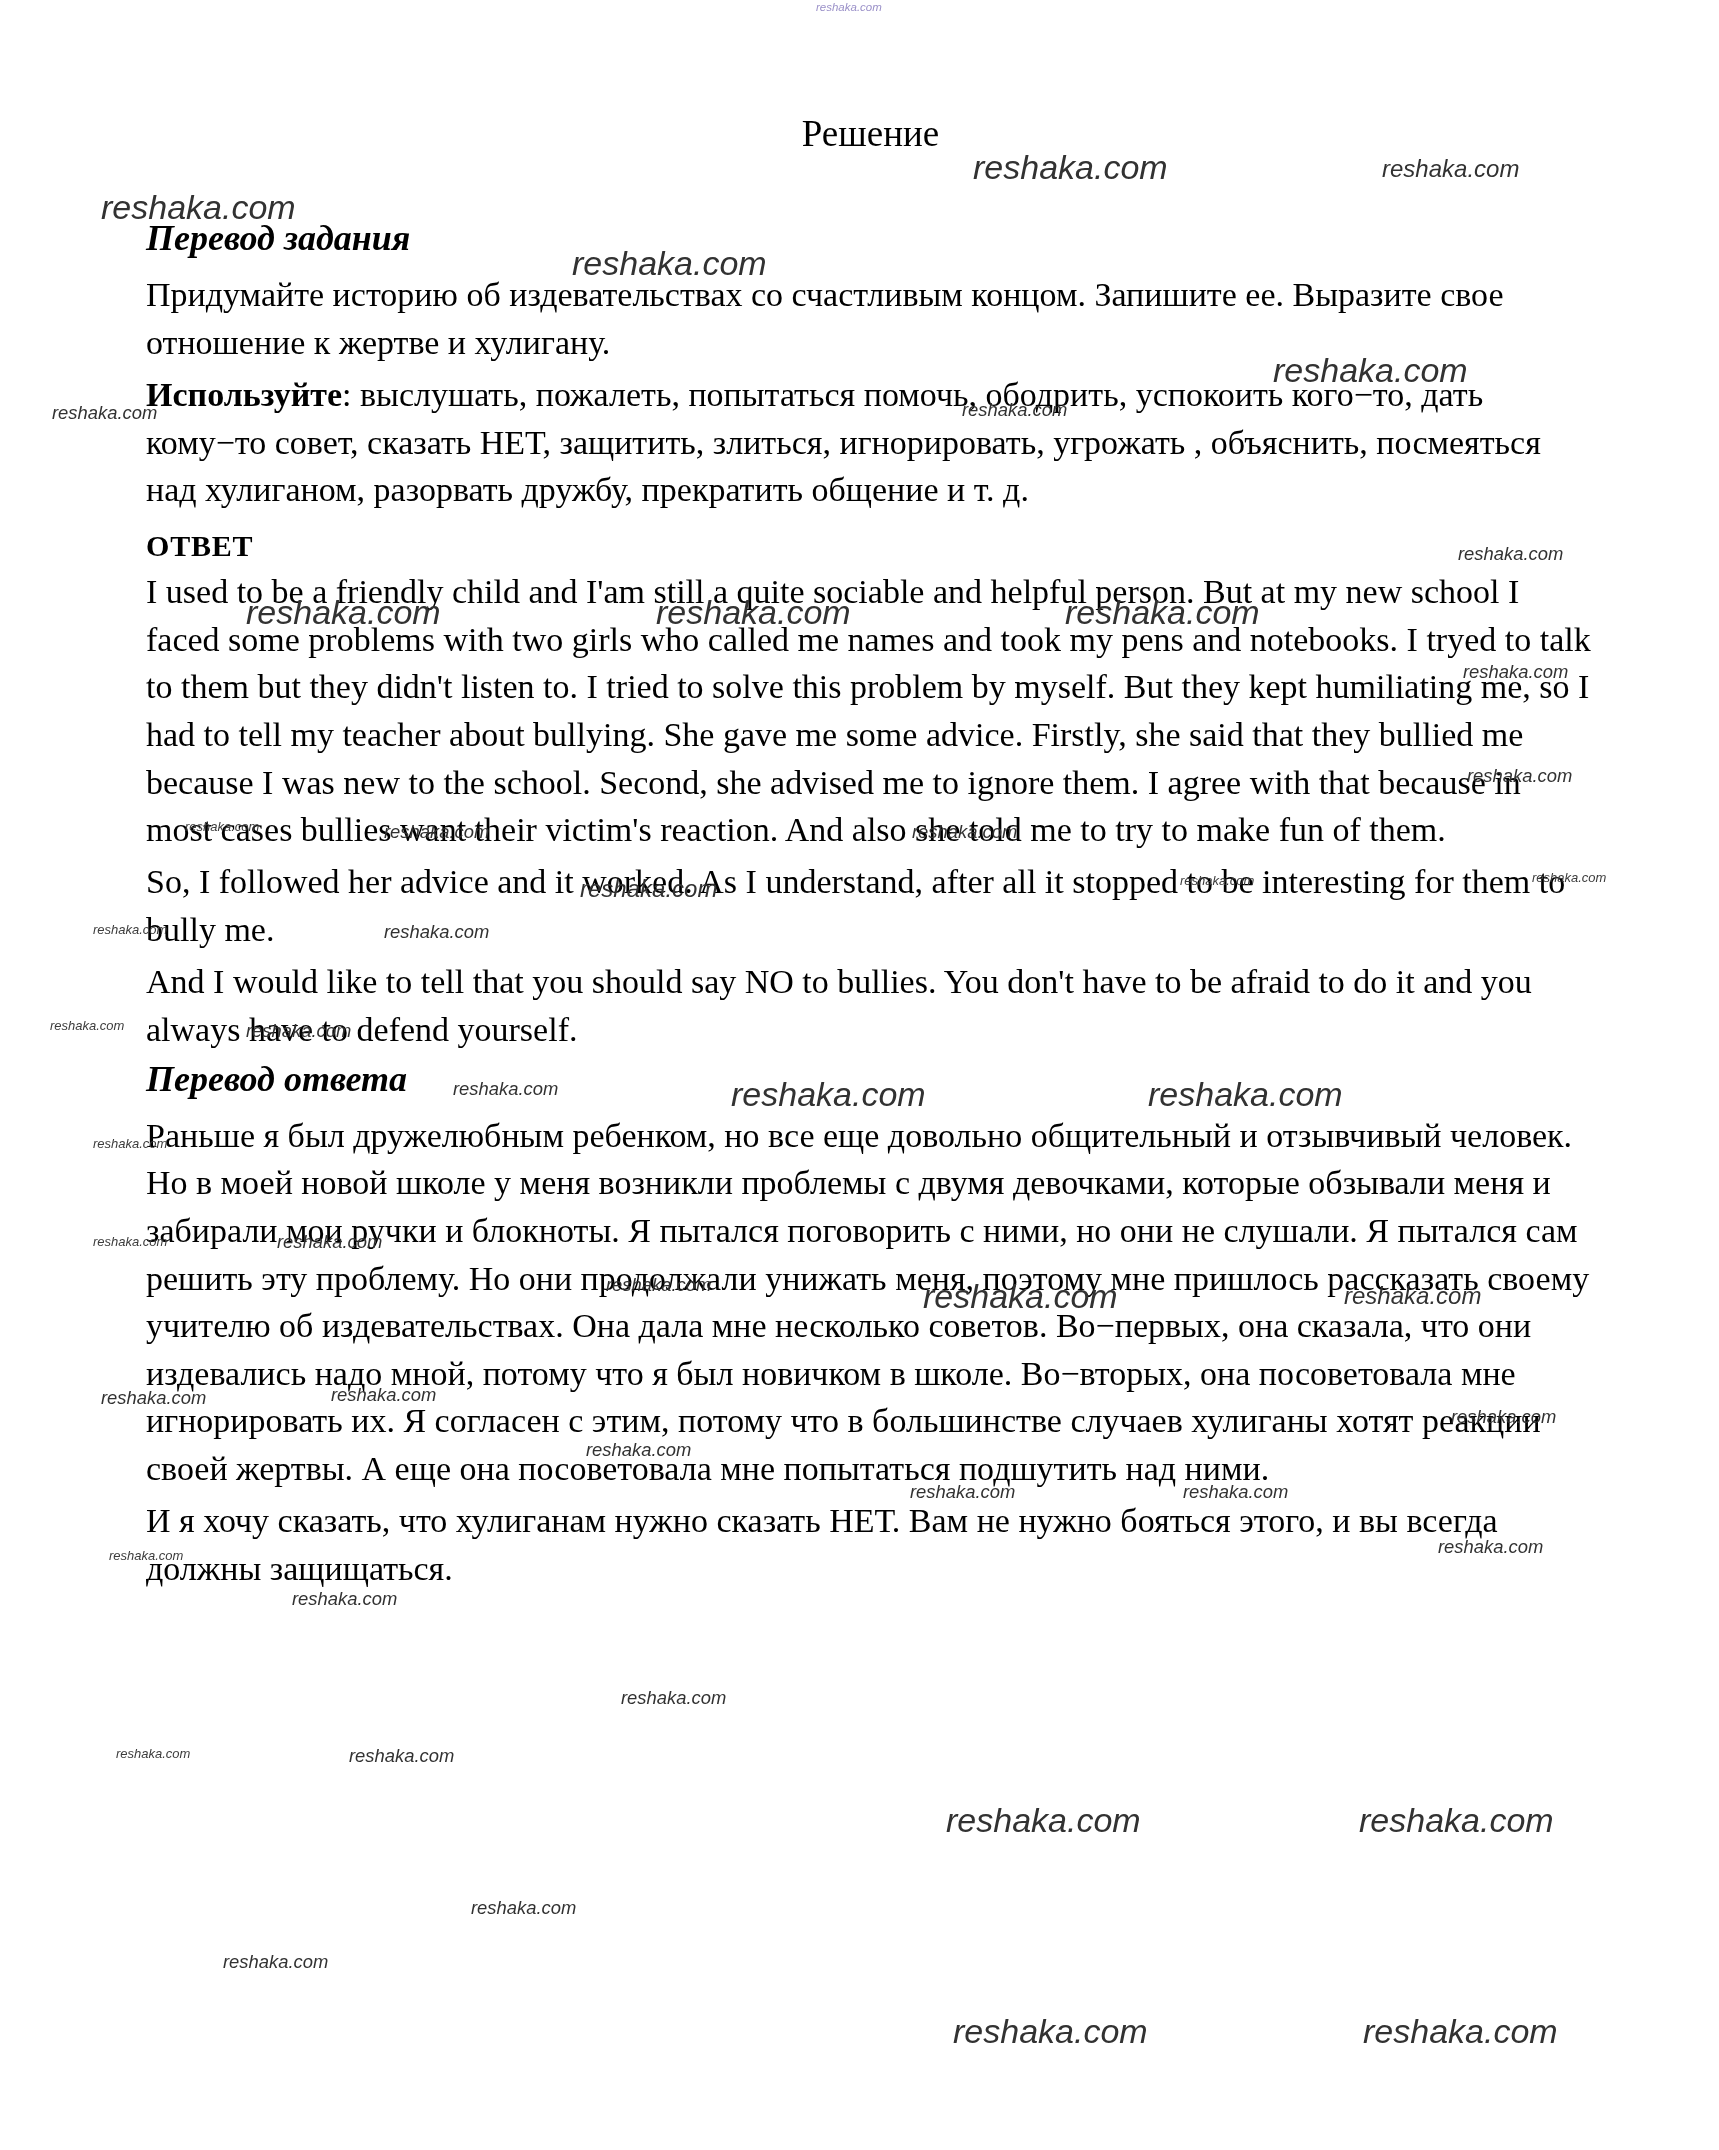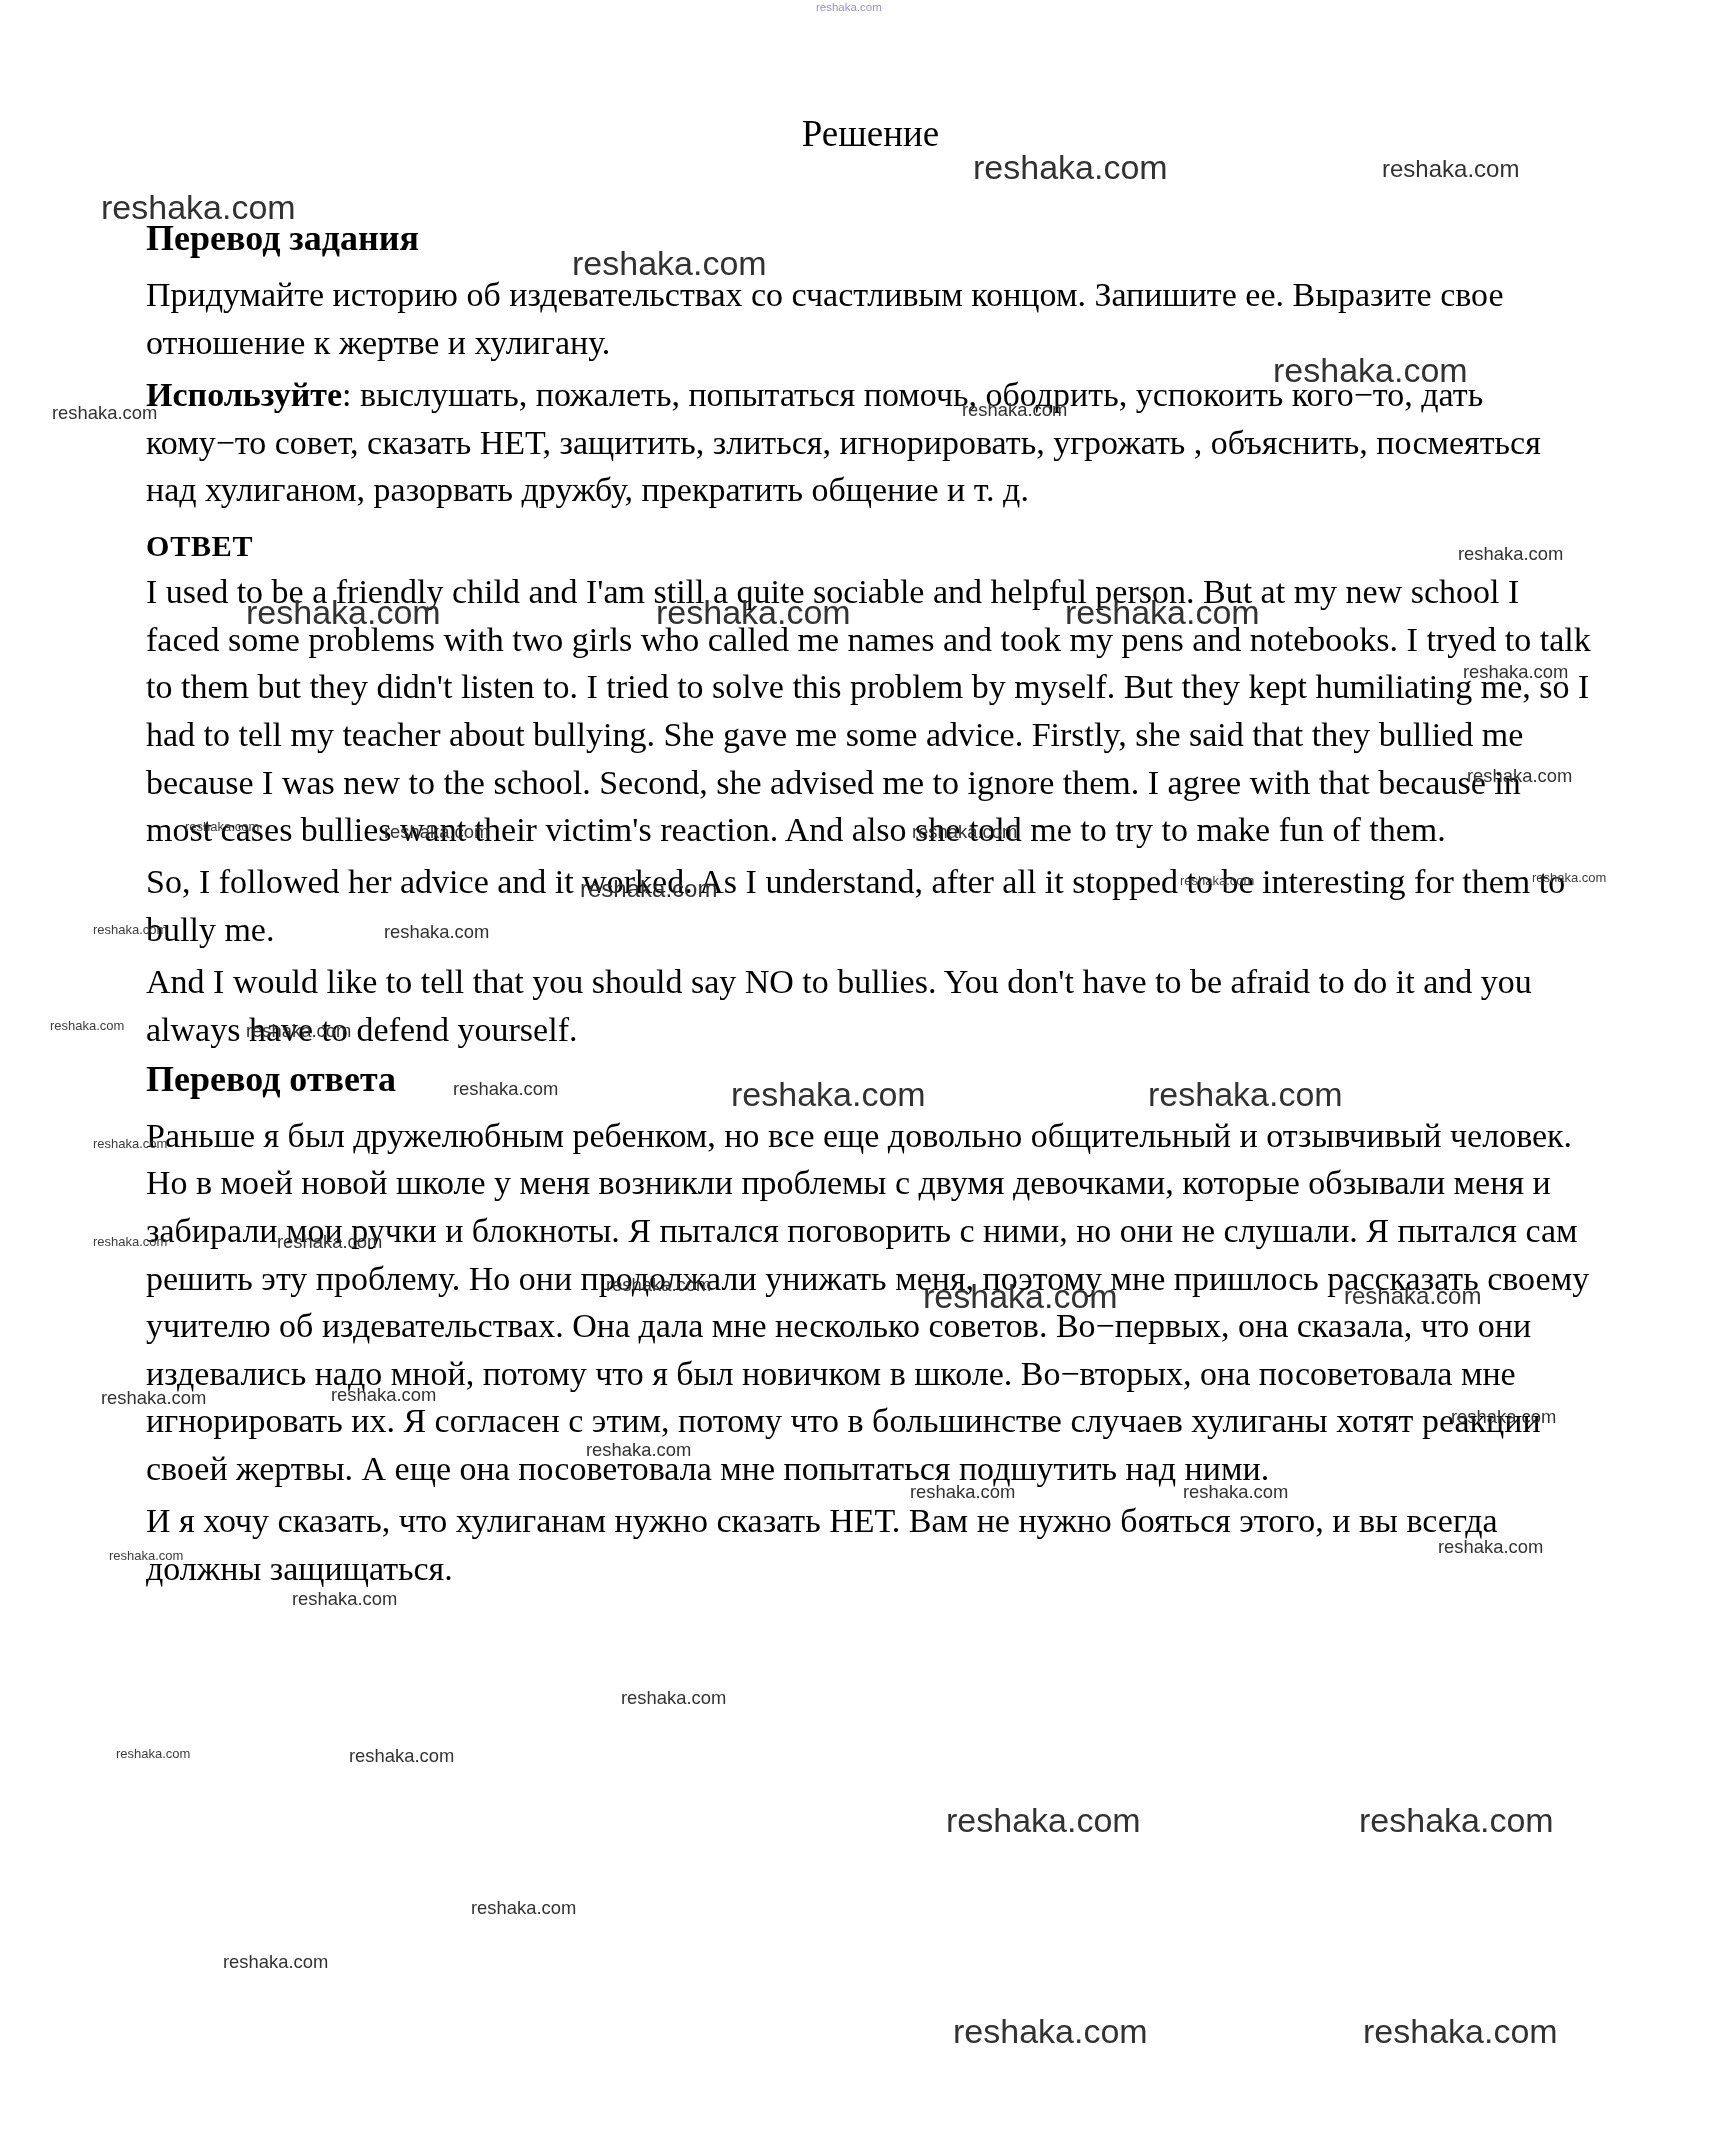--- a/index.html
+++ b/index.html
@@ -8,21 +8,21 @@
     width: 1719px;
     height: 2151px;
     position: relative;
     overflow: hidden;
     font-family: "Liberation Serif", serif;
     color: #000000;
   }
   .page { position: relative; width: 100%; height: 100%; }
 
   
-  .wm-layer { position: absolute; inset: 0; z-index: 2; pointer-events: none; }
+  .wm-layer { position: absolute; inset: 0; z-index: 2; pointer-events: none; font-style: italic; }
   .wm {
     position: absolute;
     font-family: "Liberation Sans", sans-serif;
     color: #323232;
     white-space: nowrap;
     line-height: 1;
   }
   .wm-xl { font-size: 34px; }
   .wm-md { font-size: 24px; }
   .wm-sm { font-size: 18.4px; }
@@ -42,21 +42,21 @@
     line-height: 1.2;
     text-align: center;
     margin-bottom: 61px;
   }
   .sec-heading {
     font-size: 36px;
     font-weight: bold;
     line-height: 1.2;
     margin: 4.6px 0 10.7px 0;
   }
-  .italic { }
+  .italic { font-style: italic; }
   .answer-heading { font-size: 30px; margin: 13.8px 0 4.6px 0; letter-spacing: 0.8px; }
   .body-text {
     font-size: 34px;
     line-height: 1.4;
     margin: 0 0 4.6px 0;
   }
   .bold { font-weight: bold; }
 </style>
 </head>
 <body>

